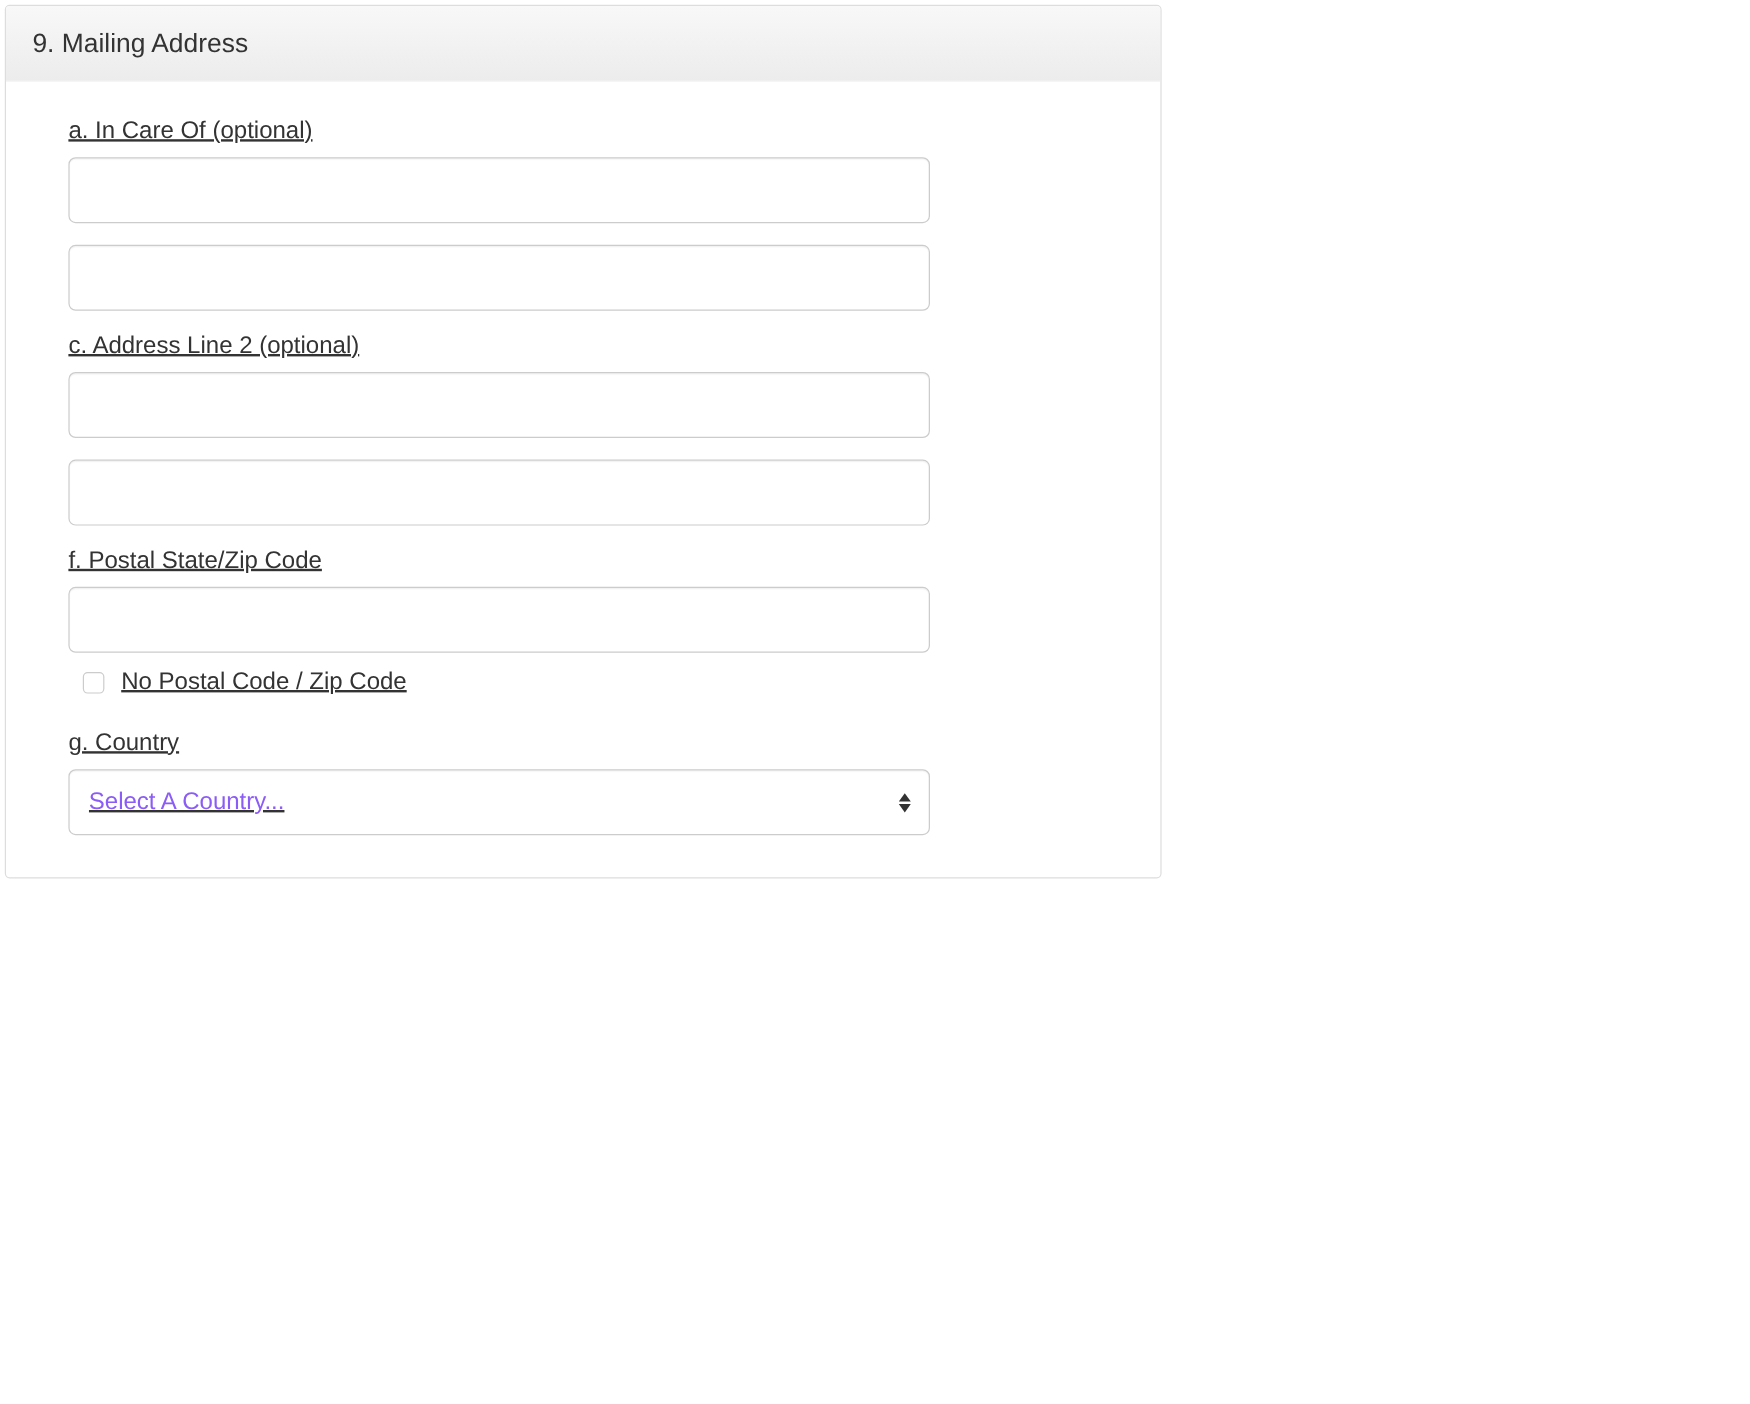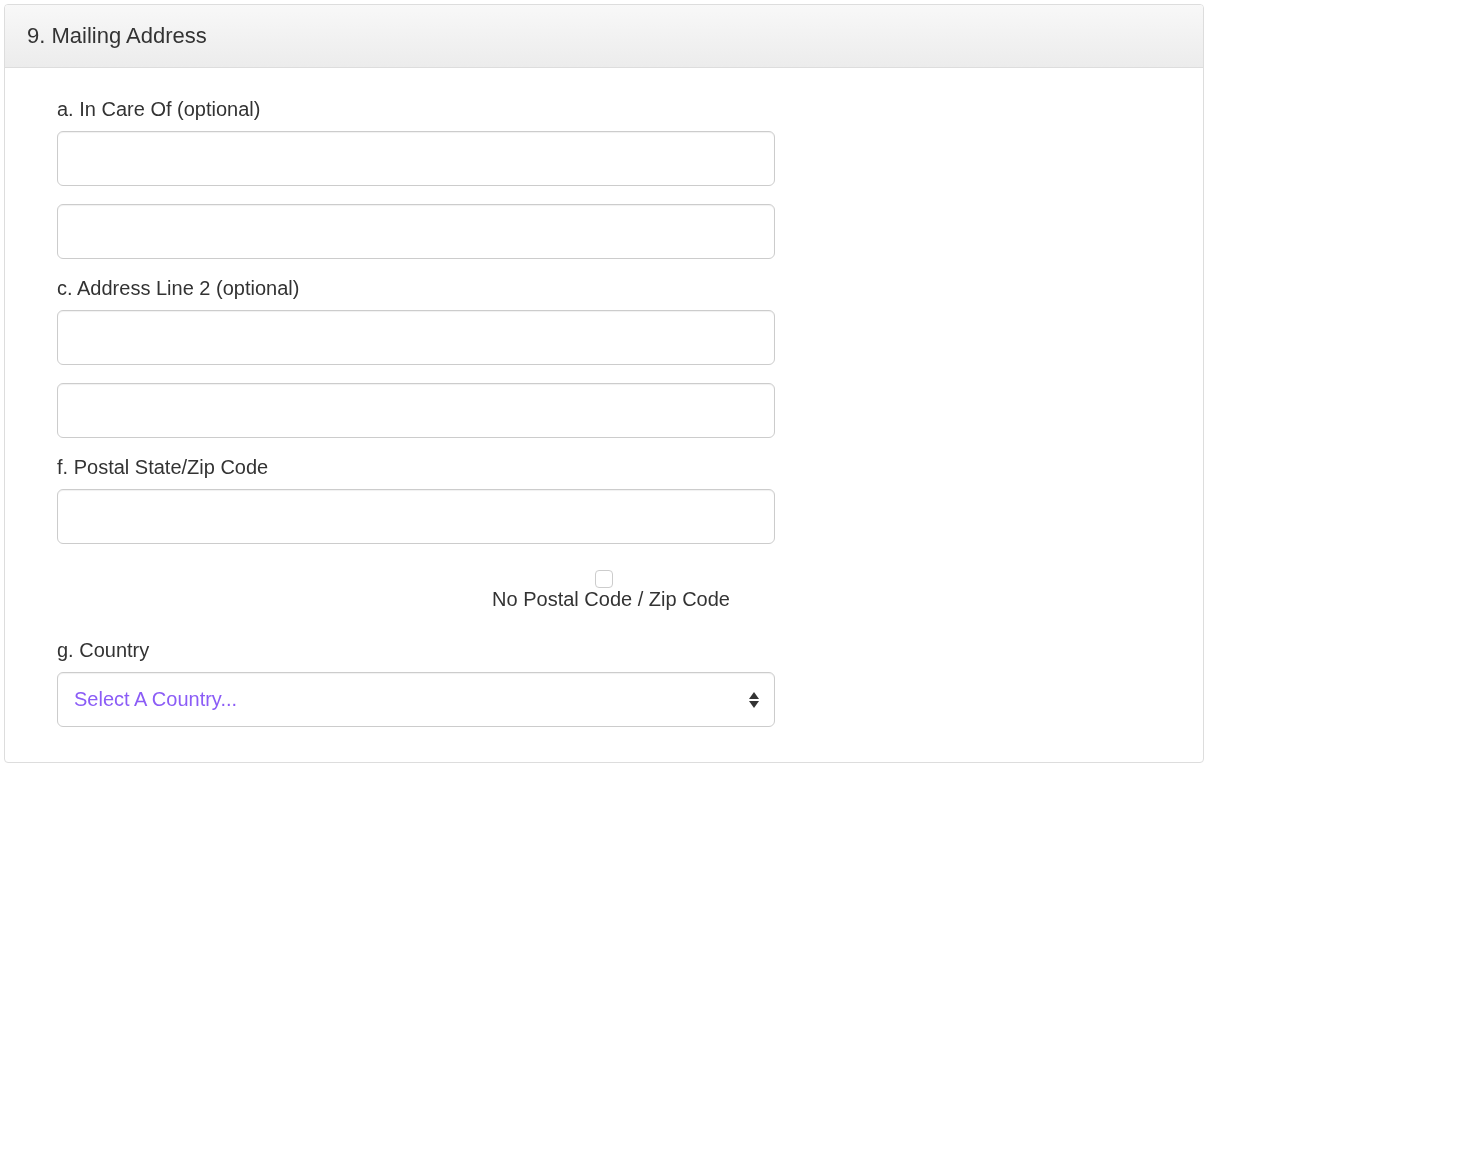--- a/index.html
+++ b/index.html
@@ -11,37 +11,38 @@
       font-family: "Helvetica Neue", Helvetica, Arial, sans-serif;
       font-size: 14px;
       color: #333;
       background: #fff;
       padding: 4px;
     }
     .panel {
       border: 1px solid #ddd;
       border-radius: 4px;
       background: #fff;
-      width: 1200px;
+      width: 964px;
       margin: 0;
     }
     .panel-heading {
       background: linear-gradient(to bottom, #f8f8f8 0%, #ececec 100%);
       border-bottom: 1px solid #ddd;
       border-top-left-radius: 3px;
       border-top-right-radius: 3px;
       padding: 18px 22px;
     }
     .panel-title {
       font-size: 22px;
       font-weight: 400;
       color: #333;
     }
     .panel-body {
       padding: 30px 50px 30px 52px;
+      text-decoration: underline;
     }
     .form-group {
       margin-bottom: 18px;
     }
     .form-label {
       display: block;
       font-size: 20px;
       font-weight: 400;
       color: #333;
       margin-bottom: 10px;
@@ -53,25 +54,24 @@
       padding: 10px 16px;
       font-size: 18px;
       line-height: 1.33;
       color: #555;
       background-color: #fff;
       border: 1px solid #ccc;
       border-radius: 6px;
       box-shadow: inset 0 1px 1px rgba(0,0,0,0.06);
     }
     .checkbox-row {
-      margin-top: 26px;
+      margin-top: 13px;
       padding-left: 12px;
       display: flex;
       align-items: center;
-      flex-direction: column;
     }
     .checkbox-input {
       width: 18px;
       height: 18px;
       border: 1px solid #ccc;
       border-radius: 4px;
       background: #fff;
       appearance: none;
       -webkit-appearance: none;
       cursor: pointer;

